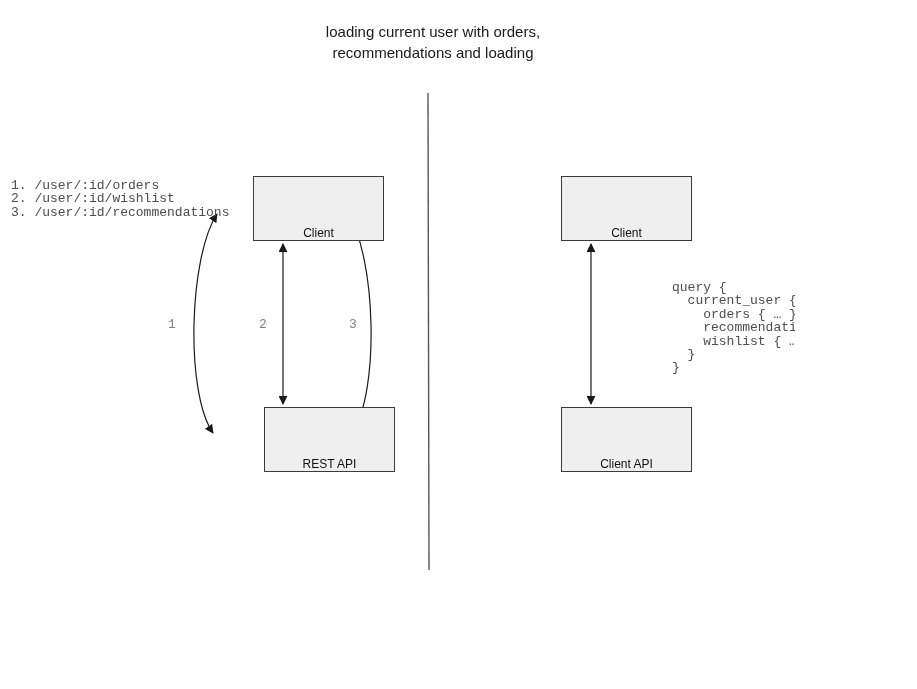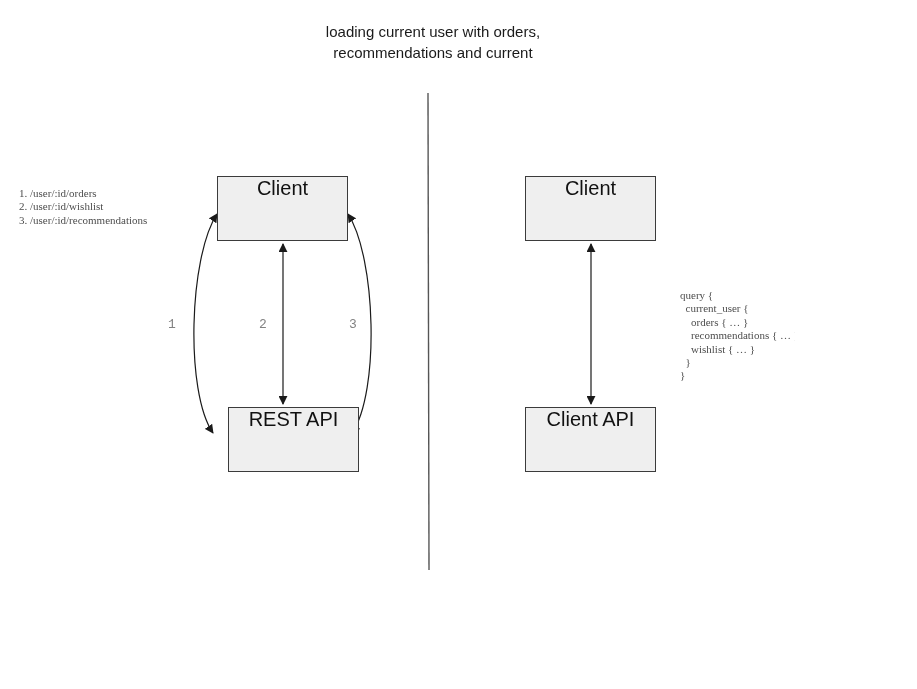--- a/index.html
+++ b/index.html
@@ -28,32 +28,32 @@
   }
   .arrows{
     position:absolute;left:0;top:0;width:917px;height:689px;
   }
   .node{
     position:absolute;
     width:131px;height:65px;
     background:var(--box-fill,#efefef);
     border:1.5px solid var(--box-border,#3b3b3b);
     box-sizing:border-box;
-    display:flex;align-items:flex-start;justify-content:center;
-    font-size:20px;color:#111111;
+    display:flex;align-items:flex-end;justify-content:center;
+    font-size:12px;color:#111111;margin-left:36px;
   }
   .node.client-left{left:217px;top:176px;}
   .node.rest-api{left:228px;top:407px;}
   .node.client-right{left:525px;top:176px;}
   .node.graphql-api{left:525px;top:407px;}
   pre.mono{
-    margin:12px;
+    margin:4px;
     position:absolute;
-    font-family:Liberation Serif, serif;
-    font-size:11px;line-height:13.4px;
+    font-family:Liberation Mono, monospace;
+    font-size:13px;line-height:13.4px;
     color:var(--mono-text,#4d4d4d);
     white-space:pre;
   }
   pre.endpoints{left:7px;top:175px;}
   pre.query{left:668px;top:277px;}
   .arrow-num{
     position:absolute;
     width:14px;text-align:center;
     font-family:"Liberation Mono","DejaVu Sans Mono",monospace;
     font-size:13px;
@@ -63,21 +63,21 @@
   .num-2{left:256px;top:317px;}
   .num-3{left:346px;top:317px;}
 </style>
 </head>
 <body>
 
 <div class="canvas">
 
   <div class="title">
     <div>loading current user with orders,</div>
-    <div>recommendations and current</div>
+    <div>recommendations and loading</div>
   </div>
 
   <svg class="arrows" width="917" height="689" viewBox="0 0 917 689" xmlns="http://www.w3.org/2000/svg">
     <defs>
       <marker id="ah" viewBox="0 0 10 10" refX="9" refY="5" markerWidth="7.5" markerHeight="7.5" orient="auto-start-reverse">
         <path d="M0,0 L10,5 L0,10 z" fill="#1a1a1a"></path>
       </marker>
     </defs>
 
     <line x1="428" y1="93" x2="429" y2="570" stroke="#555555" stroke-width="1.4"></line>

